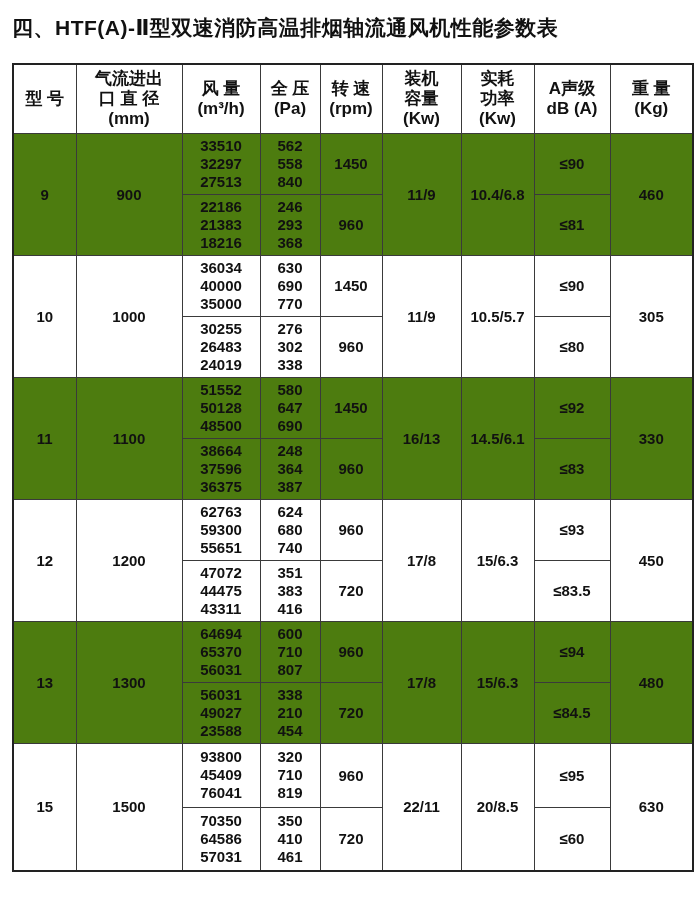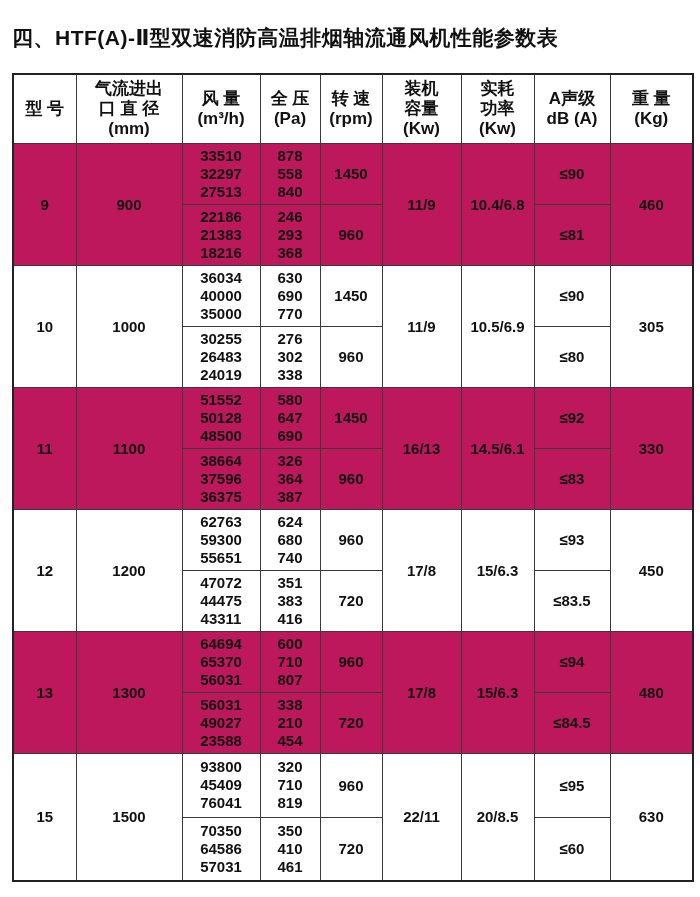--- a/index.html
+++ b/index.html
@@ -8,21 +8,21 @@
     width: 700px; height: 897px;
     background: #ffffff;
     font-family: "Liberation Sans", "DejaVu Sans", sans-serif;
     color: #111111;
     overflow: hidden;
   }
   .page { padding: 8px 8px 0 12px; }
   .title {
     font-size: 21px;
     font-weight: bold;
-    margin: 16px 0 0 0;
+    margin: 6px 0 0 0;
     letter-spacing: 0.5px;
     white-space: nowrap;
   }
   table.spec-table {
     margin-top: 21px;
     border-collapse: collapse;
     table-layout: fixed;
     width: 680px;
     border: 2px solid #222222;
   }
@@ -40,21 +40,21 @@
     line-height: 20px;
     background: #ffffff;
   }
   .spec-table tbody tr { height: 61px; }
   .spec-table tbody tr.tall { height: 64px; }
   .spec-table tbody td {
     font-size: 15px;
     font-weight: bold;
     background: #ffffff;
   }
-  .spec-table tbody tr.gray td { background: #be185d; }
+  .spec-table tbody tr.gray td { background: #4d7c0f; }
   .num-stack div { line-height: 18px; }
 </style>
 </head>
 <body>
 
 <div class="page">
 
   <h1 class="title">四、HTF(A)-Ⅱ型双速消防高温排烟轴流通风机性能参数表</h1>
 
   <table class="spec-table">
@@ -99,21 +99,21 @@
 
       <tr class="gray">
         <td rowspan="2">9</td>
         <td rowspan="2">900</td>
         <td class="num-stack">
           <div>33510</div>
           <div>32297</div>
           <div>27513</div>
         </td>
         <td class="num-stack">
-          <div>878</div>
+          <div>562</div>
           <div>558</div>
           <div>840</div>
         </td>
         <td>1450</td>
         <td rowspan="2">11/9</td>
         <td rowspan="2">10.4/6.8</td>
         <td>≤90</td>
         <td rowspan="2">460</td>
       </tr>
       <tr class="gray">
@@ -139,21 +139,21 @@
           <div>40000</div>
           <div>35000</div>
         </td>
         <td class="num-stack">
           <div>630</div>
           <div>690</div>
           <div>770</div>
         </td>
         <td>1450</td>
         <td rowspan="2">11/9</td>
-        <td rowspan="2">10.5/6.9</td>
+        <td rowspan="2">10.5/5.7</td>
         <td>≤90</td>
         <td rowspan="2">305</td>
       </tr>
       <tr>
         <td class="num-stack">
           <div>30255</div>
           <div>26483</div>
           <div>24019</div>
         </td>
         <td class="num-stack">
@@ -184,21 +184,21 @@
         <td>≤92</td>
         <td rowspan="2">330</td>
       </tr>
       <tr class="gray">
         <td class="num-stack">
           <div>38664</div>
           <div>37596</div>
           <div>36375</div>
         </td>
         <td class="num-stack">
-          <div>326</div>
+          <div>248</div>
           <div>364</div>
           <div>387</div>
         </td>
         <td>960</td>
         <td>≤83</td>
       </tr>
 
       <tr>
         <td rowspan="2">12</td>
         <td rowspan="2">1200</td>

